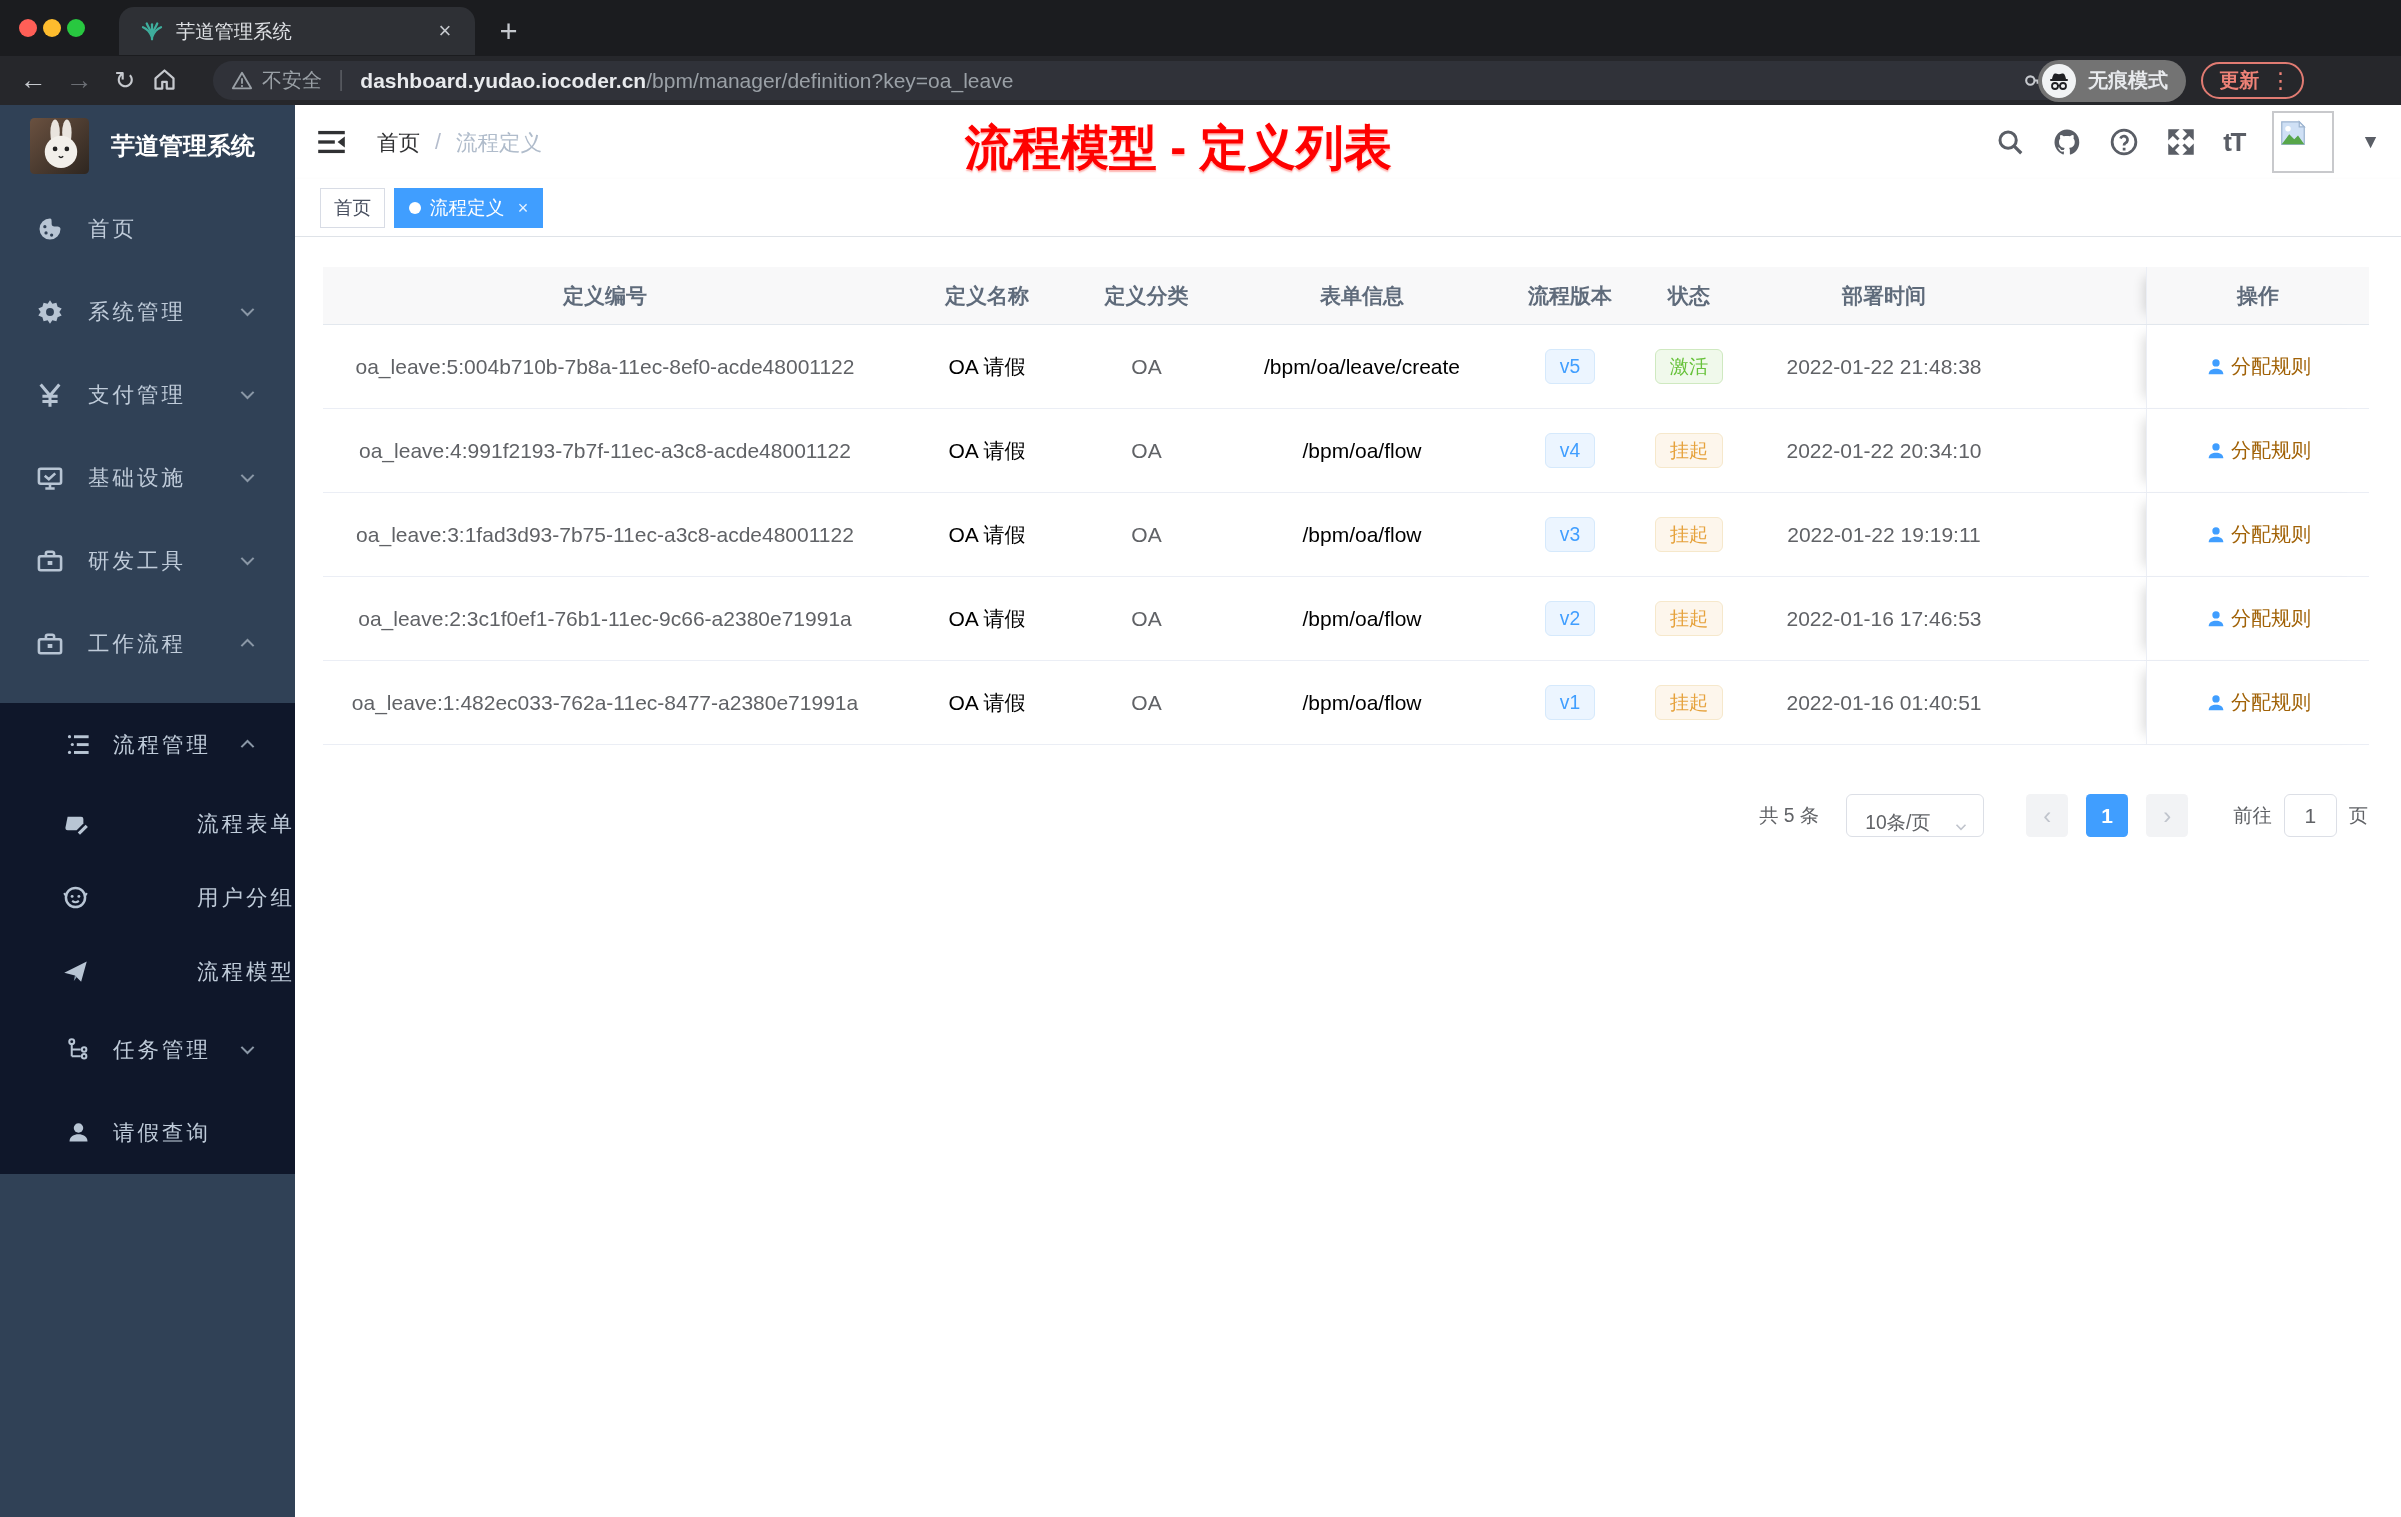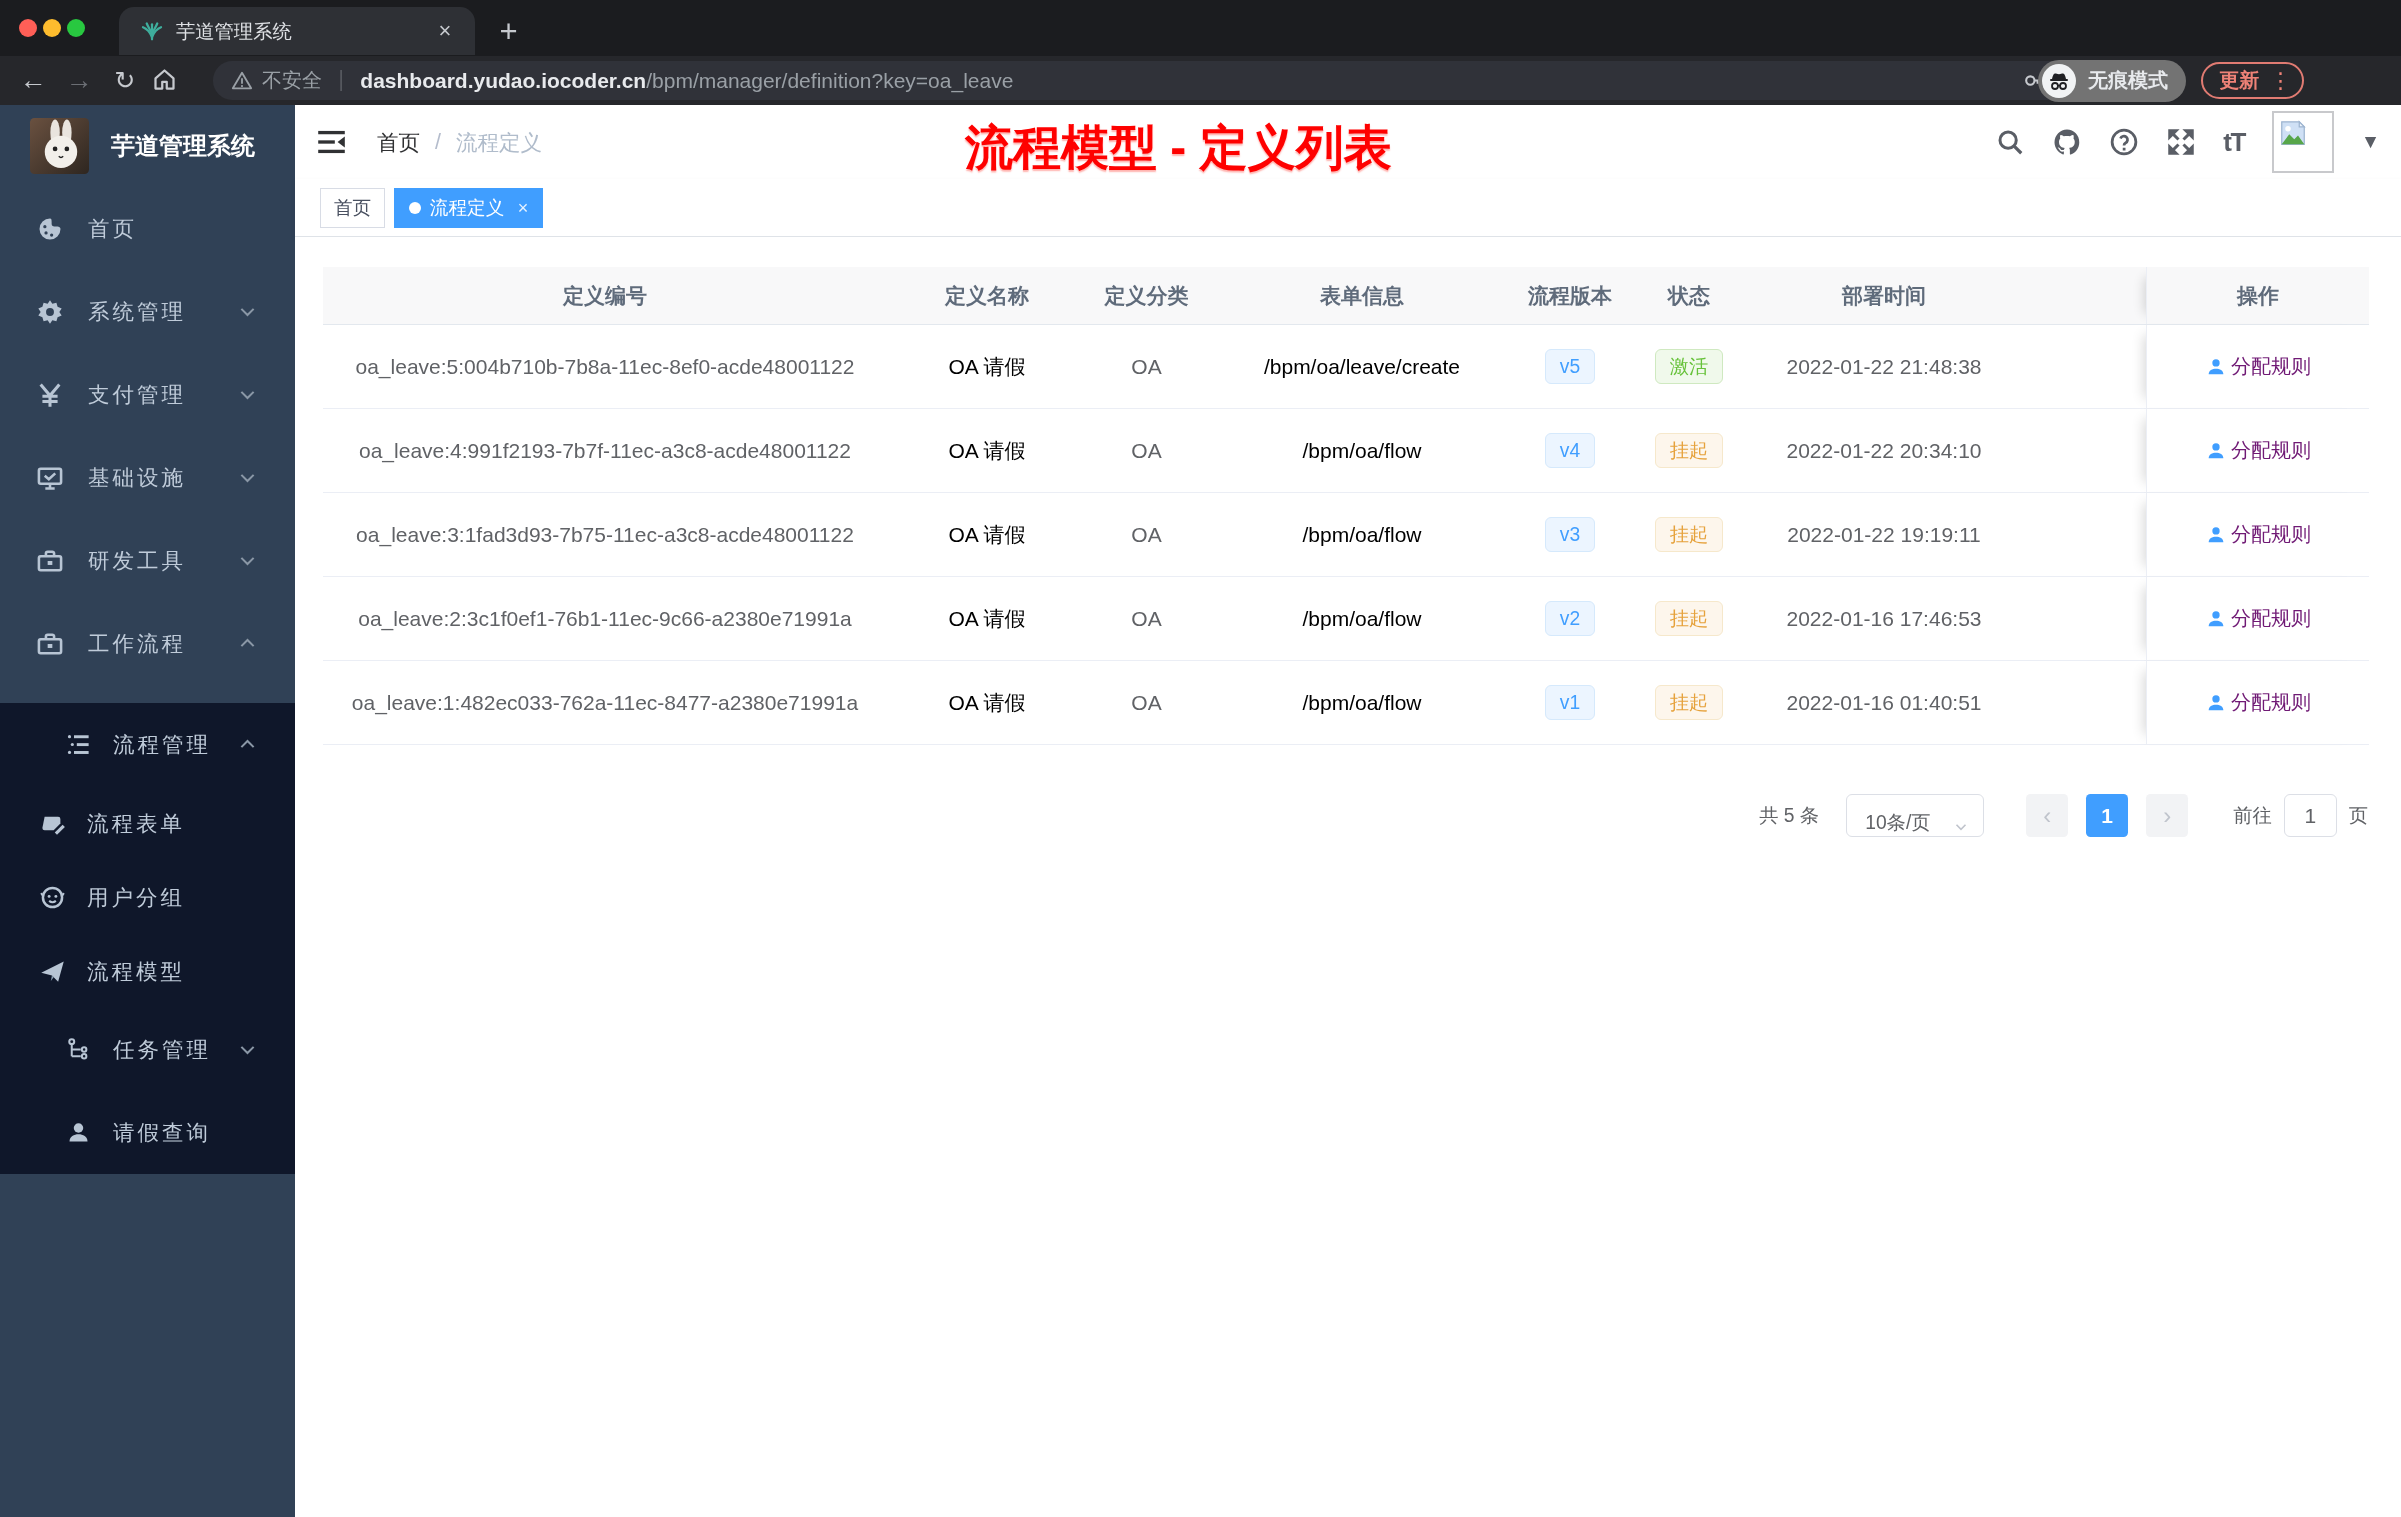--- a/index.html
+++ b/index.html
@@ -42,21 +42,21 @@
   .sidebar { position:absolute; left:0; top:105px; bottom:0; width:295px; background:#304156; }
   .logo-row { height:82px; display:flex; align-items:center; padding-left:30px; }
   .logo-img { width:59px; height:56px; border-radius:4.5px; background:linear-gradient(135deg,#6a5140,#2e2620); position:relative; overflow:hidden; flex:0 0 auto; }
   .brand { color:#fff; font-size:24px; font-weight:700; margin-left:22px; white-space:nowrap; }
   .mi { height:83px; display:flex; align-items:center; padding-left:36px; position:relative; color:#bfcbd9; font-size:21.5px; }
   .mi .ic { width:28px; height:28px; flex:0 0 auto; }
   .mi .lab { margin-left:24px; letter-spacing:3px; }
   .chev { position:absolute; right:37px; width:21px; height:21px; }
   .submenu { background:#0f172a;margin-top:18px; }
   .smi { height:83px; display:flex; align-items:center; padding-left:65px; position:relative; color:#bfcbd9; font-size:21.5px; }
-  .smi.child { height:74px; padding-left:39px; }
+  .smi.child { height:74px; padding-left:62px;justify-content:space-between; }
   .smi .ic { width:27px; height:27px; flex:0 0 auto; }
   .smi .lab { margin-left:21px; letter-spacing:3px; }
 
   
   .navbar { position:absolute; left:295px; top:105px; width:2107px; height:74px; background:#fff; }
   .hamb { position:absolute; left:21px; top:22px; width:31px; height:30px; }
   .crumbs { position:absolute; left:82px; top:0; height:74px; display:flex; align-items:center; font-size:21.5px; }
   .crumbs .c1 { color:#303133; }
   .crumbs .csep { color:#b4bccc; margin:0 15px; }
   .crumbs .c2 { color:#b0bccb; }
@@ -83,21 +83,21 @@
   .trow { display:grid; grid-template-columns:564px 200px 119px 312px 104px 134px 256px 1fr 223px; align-items:stretch; }
   .trow > div { display:flex; align-items:center; justify-content:center; text-align:center; padding:0 7.4px; }
   .thead { background:#f8f8f9; height:58px; font-weight:700; color:#5f6b7b; border-bottom:1.5px solid #e3e8ee; }
   .tbody-row { height:84px; border-bottom:1.5px solid #ebeef5; background:#fff; }
   .opcell { box-shadow:-12px 0 12px -10.4px rgba(0,0,0,.16); border-left:1.5px solid #ebeef5; background:inherit; }
   .link { color:#000000; cursor:default; }
   .vtag { display:inline-block; padding:6.7px 13.4px; background:#ecf5ff; border:1.5px solid #d5e9fc; border-radius:6px; color:#409eff; font-size:19.3px; line-height:1; }
   .stag { display:inline-block; padding:6.7px 13.4px; border-radius:6px; font-size:19.3px; line-height:1; }
   .stag.success { background:#f0f9eb; border:1.5px solid #cfe9c0; color:#67c23a; }
   .stag.warning { background:#fdf6ec; border:1.5px solid #f6e8cb; color:#e6a23c; }
-  .actlink { display:flex; align-items:center; gap:4px; color:#701a75; font-size:20px;justify-content:center; }
+  .actlink { display:flex; align-items:center; gap:4px; color:#a16207; font-size:20px;justify-content:center; }
   .actlink svg { width:22px; height:22px; }
 
   
   .pagination { position:absolute; top:557px; right:33px; height:43px; display:flex; align-items:center; font-size:19.3px; color:#606266; }
   .pg-total { margin-right:27px; font-weight:400; }
   .pg-size { width:138px; height:43px; border:1.5px solid #dcdfe6; border-radius:6px; display:flex; align-items:flex-end; padding:0 13.4px 0 18px; margin-right:42px; color:#606266; }
   .pg-size .spring { flex:1; }
   .pg-btn { width:42px; height:43px; background:#f2f3f5; border-radius:4.5px; display:flex; align-items:center; justify-content:center; font-size:24px; color:#c0c4cc; margin-right:18px; }
   .pg-cur { width:42px; height:43px; background:#409eff; border-radius:4.5px; display:flex; align-items:center; justify-content:center; color:#fff; font-weight:700; font-size:21px; margin-right:18px; }
   .pg-goto { margin-left:27px; margin-right:12px; }

